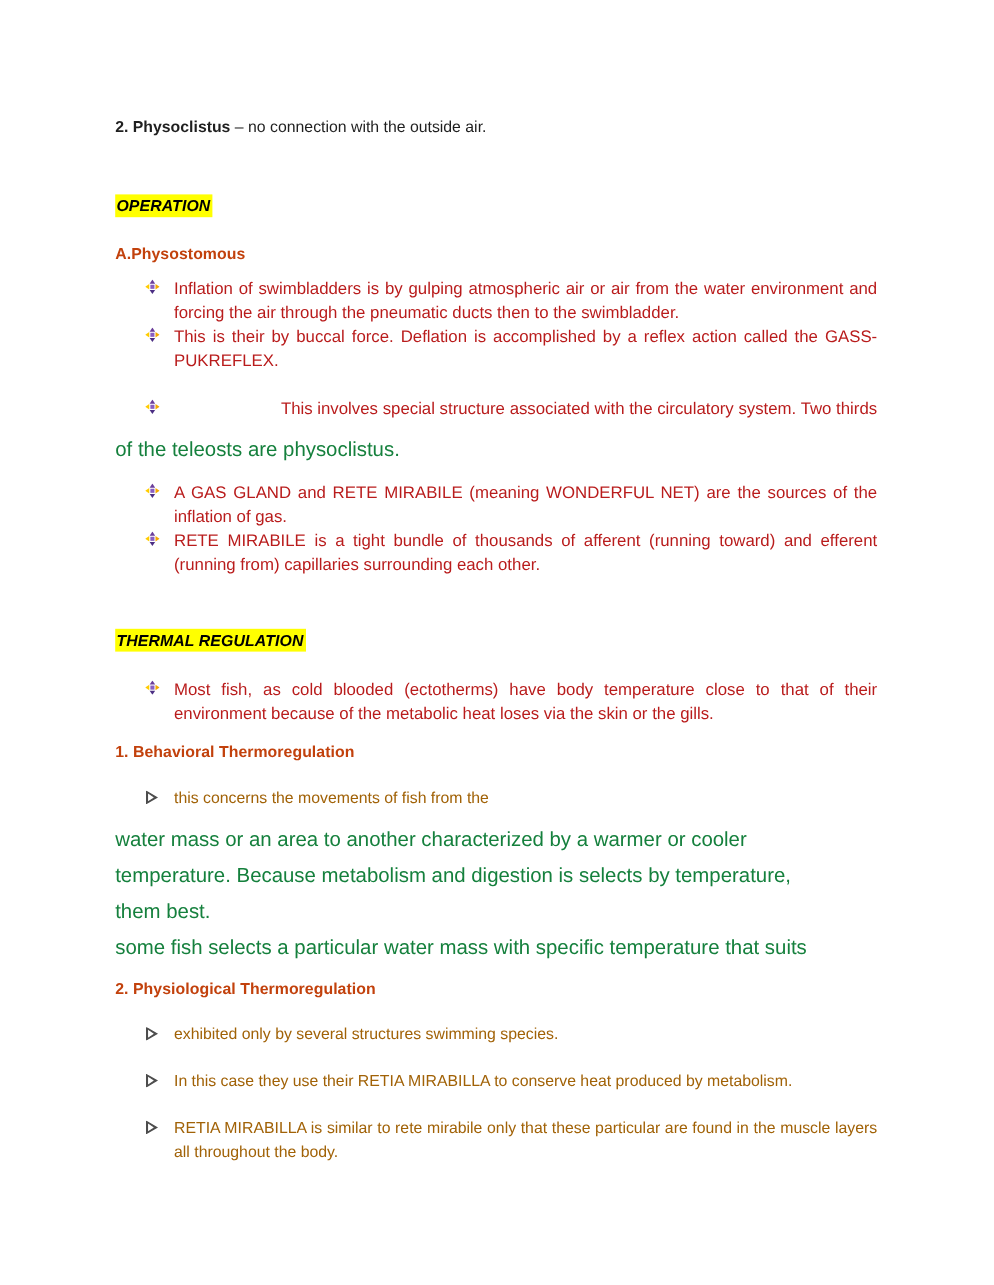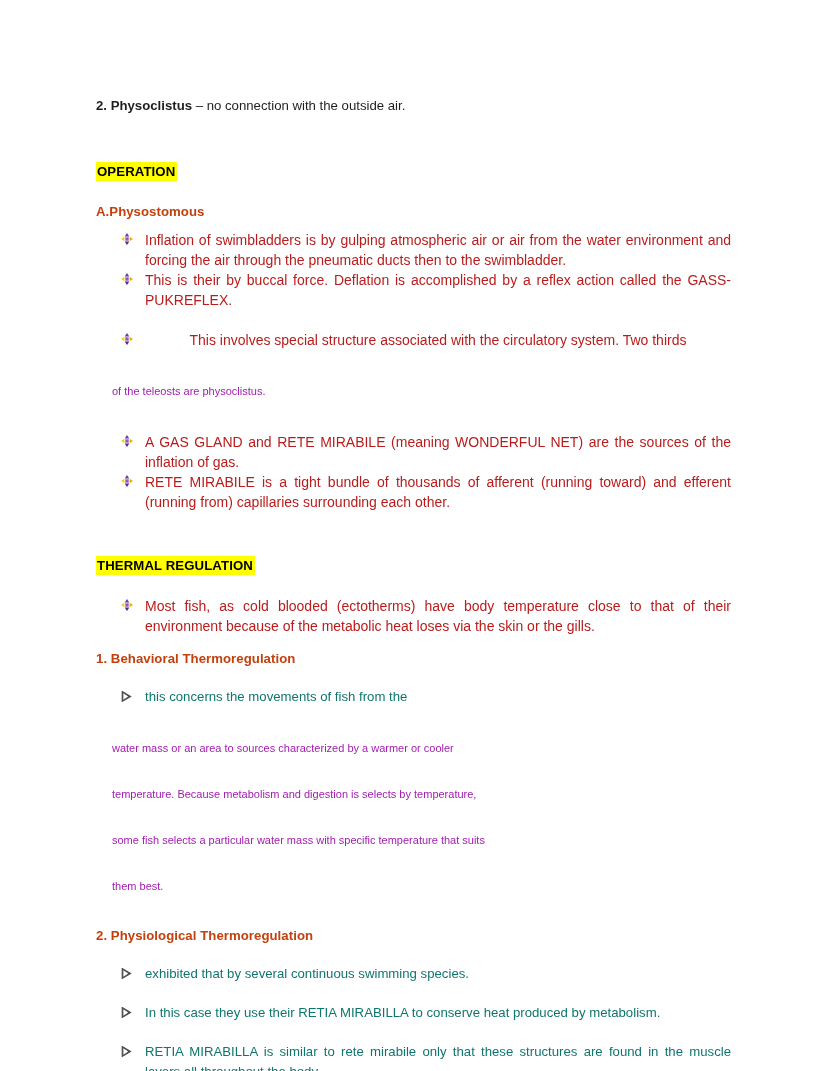--- a/index.html
+++ b/index.html
@@ -38,20 +38,21 @@
 
   .hl-heading {
     display: inline-block;
     background: #ffff00;
     color: #000000;
     font-weight: bold;
     font-size: 13.2px;
     line-height: 17px;
     padding: 1px 2px 1px 1px;
     letter-spacing: .1px;
+    font-style: italic;
   }
   .hl-wrap { margin: 0 0 22px 0; }
   .hl-wrap.second { margin: 0 0 21px 0; }
 
   .red-heading {
     color: #c2410c;
     font-weight: bold;
     font-size: 13.2px;
     line-height: 18px;
     margin: 0 0 9px 0;
@@ -98,38 +99,38 @@
     list-style: none;
     margin: 0;
     padding: 0;
   }
   ul.alist > li {
     position: relative;
     padding-left: 49px;
     font-size: 13.2px;
     line-height: 20px;
     text-align: justify;
-    color: #0f766e;
+    color: #a16207;
     margin-top: 19px;
   }
 
   
   .flow {
-    font-size: 11px;
+    font-size: 17px;
     line-height: 30px;
-    color: #a21caf;
-    margin: 16px;
+    color: #15803d;
+    margin: 0;
   }
 
   .gap-10 { height: 10px; }
   .gap-14 { height: 14px; }
   .gap-20 { height: 20px; }
   .gap-44 { height: 44px; }
 
-  .nojust { text-align: center; }
+  .nojust { text-align: right; }
 </style>
 </head>
 <body>
 
 <div class="page">
 
   <p class="para lead">
     <span class="b">2. Physoclistus</span><span> – no connection with the outside air.</span>
   </p>
 
@@ -250,55 +251,55 @@
           <path d="M2.4 2.2 L7.2 5.5 L2.4 8.8 Z" fill="#ffffff"></path>
           <path d="M1.2 0.6 L9.6 5.5 L1.2 10.4 Z" fill="none" stroke="#4d4d4d" stroke-width="1.1"></path>
         </svg>
       </span>
       <span class="btxt nojust">this concerns the movements of fish from the</span>
     </li>
   </ul>
 
   <div class="gap-10"></div>
 
-  <p class="flow">water mass or an area to sources characterized by a warmer or cooler</p>
+  <p class="flow">water mass or an area to another characterized by a warmer or cooler</p>
   <p class="flow">temperature. Because metabolism and digestion is selects by temperature,</p>
+  <p class="flow">them best.</p>
   <p class="flow">some fish selects a particular water mass with specific temperature that suits</p>
-  <p class="flow">them best.</p>
 
   <div class="gap-10"></div>
 
   <p class="red-heading">2. Physiological Thermoregulation</p>
 
   <ul class="alist">
     <li>
       <span class="bullet-arrow">
         <svg width="12" height="11" viewBox="0 0 12 11" xmlns="http://www.w3.org/2000/svg">
           <path d="M1.2 0.6 L9.6 5.5 L1.2 10.4 Z" fill="#4d4d4d"></path>
           <path d="M2.4 2.2 L7.2 5.5 L2.4 8.8 Z" fill="#ffffff"></path>
           <path d="M1.2 0.6 L9.6 5.5 L1.2 10.4 Z" fill="none" stroke="#4d4d4d" stroke-width="1.1"></path>
         </svg>
       </span>
-      <span class="btxt nojust">exhibited that by several continuous swimming species.</span>
+      <span class="btxt nojust">exhibited only by several structures swimming species.</span>
     </li>
     <li>
       <span class="bullet-arrow">
         <svg width="12" height="11" viewBox="0 0 12 11" xmlns="http://www.w3.org/2000/svg">
           <path d="M1.2 0.6 L9.6 5.5 L1.2 10.4 Z" fill="#4d4d4d"></path>
           <path d="M2.4 2.2 L7.2 5.5 L2.4 8.8 Z" fill="#ffffff"></path>
           <path d="M1.2 0.6 L9.6 5.5 L1.2 10.4 Z" fill="none" stroke="#4d4d4d" stroke-width="1.1"></path>
         </svg>
       </span>
       <span class="btxt nojust">In this case they use their RETIA MIRABILLA to conserve heat produced by metabolism.</span>
     </li>
     <li>
       <span class="bullet-arrow">
         <svg width="12" height="11" viewBox="0 0 12 11" xmlns="http://www.w3.org/2000/svg">
           <path d="M1.2 0.6 L9.6 5.5 L1.2 10.4 Z" fill="#4d4d4d"></path>
           <path d="M2.4 2.2 L7.2 5.5 L2.4 8.8 Z" fill="#ffffff"></path>
           <path d="M1.2 0.6 L9.6 5.5 L1.2 10.4 Z" fill="none" stroke="#4d4d4d" stroke-width="1.1"></path>
         </svg>
       </span>
-      <span class="btxt">RETIA MIRABILLA is similar to rete mirabile only that these structures are found in the muscle layers all throughout the body.</span>
+      <span class="btxt">RETIA MIRABILLA is similar to rete mirabile only that these particular are found in the muscle layers all throughout the body.</span>
     </li>
   </ul>
 
 </div>
 
 </body></html>

